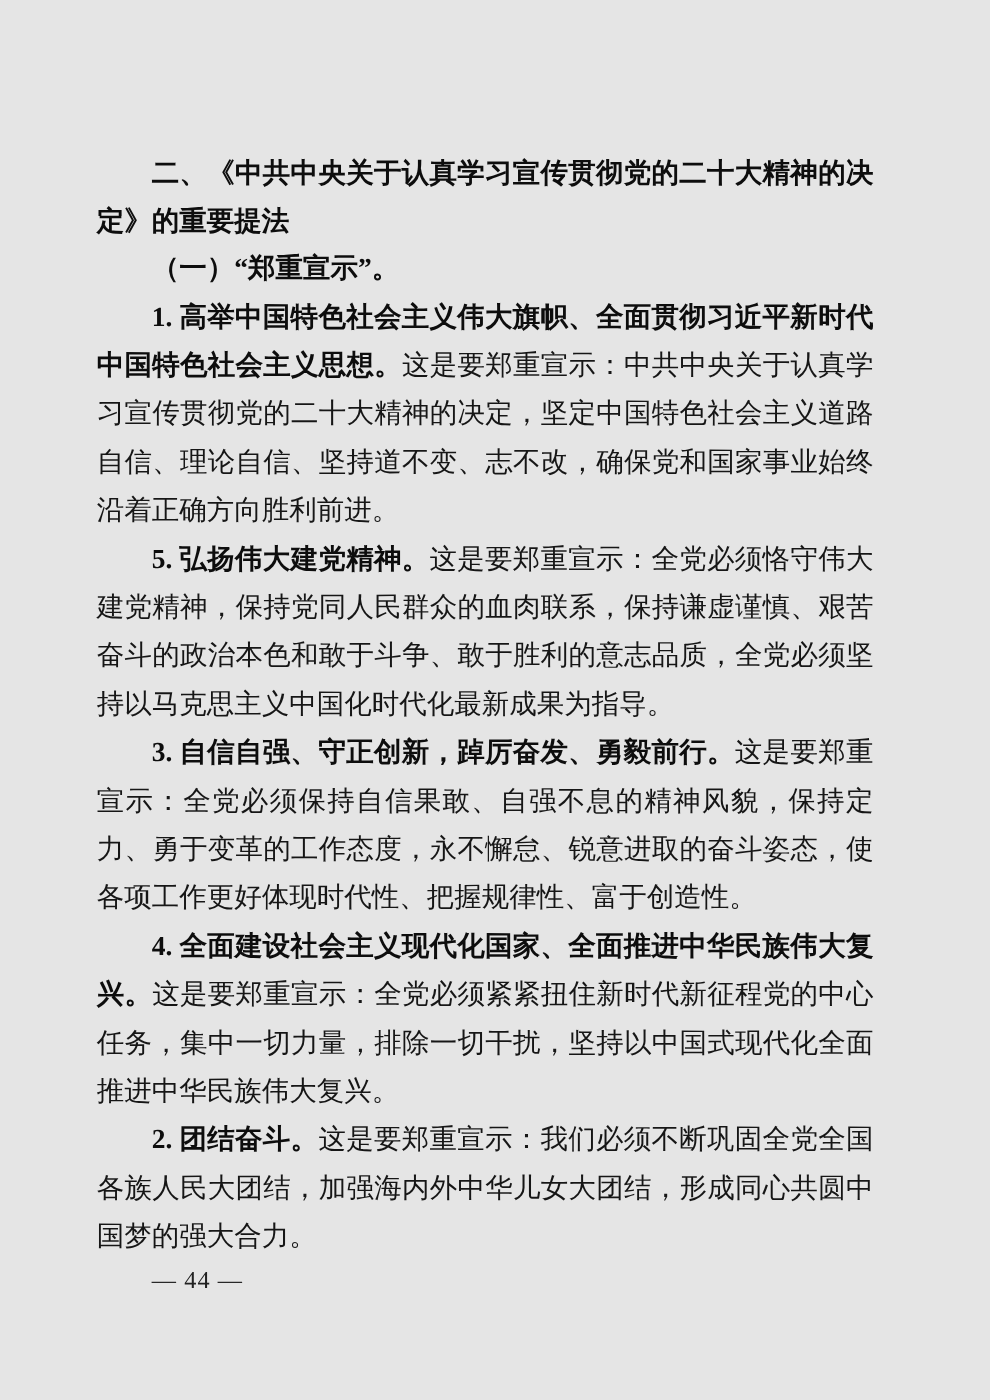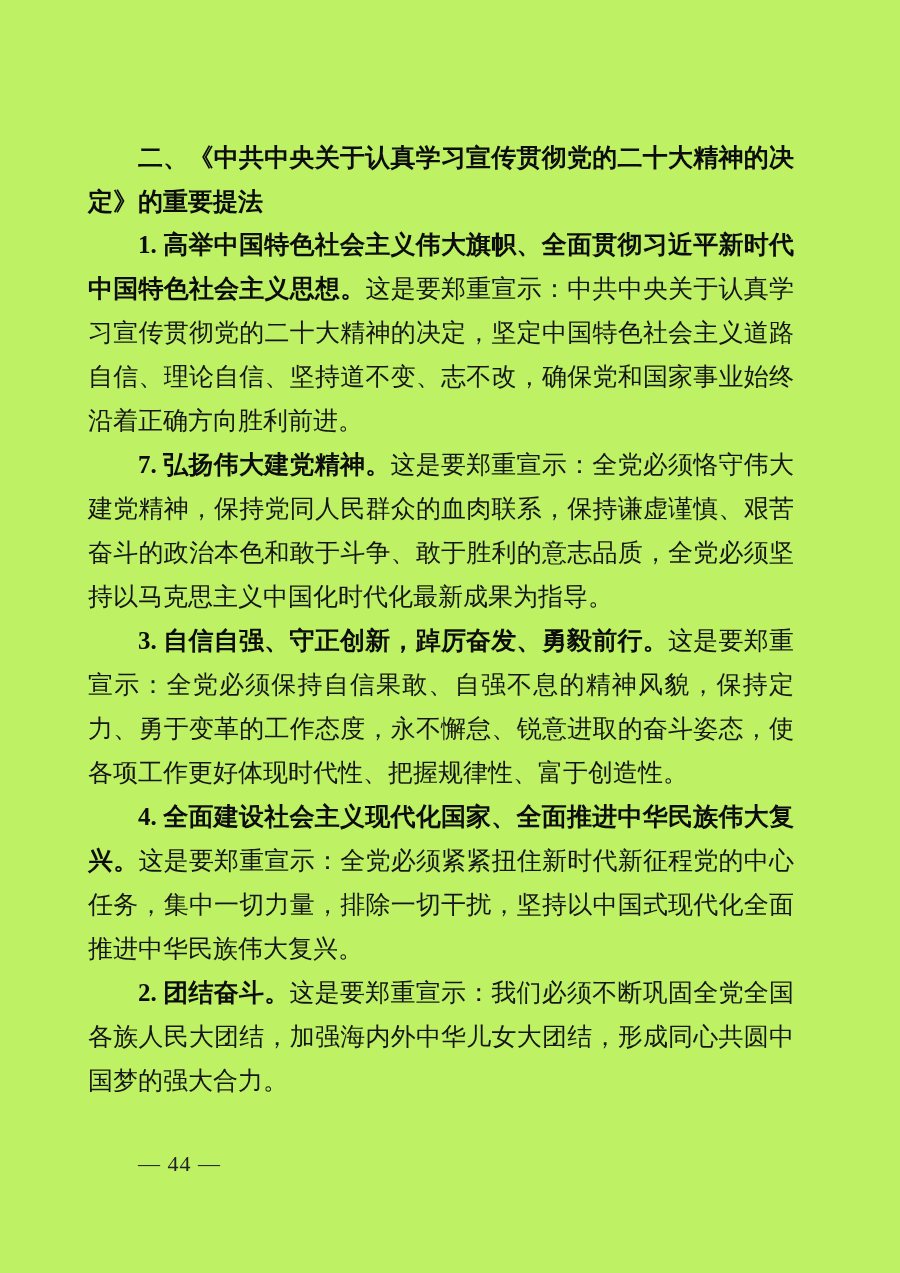--- a/index.html
+++ b/index.html
@@ -11,21 +11,21 @@
     height: 1273px;
     background: #ffffff;
     position: relative;
     overflow: hidden;
     font-family: "Liberation Serif", serif;
     color: #161616;
   }
   .page {
     position: absolute;
     inset: 0;
-    background: #bef264;
+    background: #e5e5e5;
   }
   .content {
     position: absolute;
     left: 88px;
     top: 135px;
     width: 706px;
     font-size: 25px;
     line-height: 44px;
     text-align: justify;
   }
@@ -70,24 +70,25 @@
 </style>
 </head>
 <body>
 
 <div class="page">
 
   <div class="content">
 
     <h1 class="heading">二、《中共中央关于认真学习宣传贯彻党的二十大精神的决定》的重要提法</h1>
 
+    <h2 class="section">（一）“郑重宣示”。</h2>
 
     <p class="para"><span class="lead">1. 高举中国特色社会主义伟大旗帜、全面贯彻习近平新时代中国特色社会主义思想。</span><span class="body-text">这是要郑重宣示：中共中央关于认真学习宣传贯彻党的二十大精神的决定，坚定中国特色社会主义道路自信、理论自信、坚持道不变、志不改，确保党和国家事业始终沿着正确方向胜利前进。</span></p>
 
-    <p class="para"><span class="lead">7. 弘扬伟大建党精神。</span><span class="body-text">这是要郑重宣示：全党必须恪守伟大建党精神，保持党同人民群众的血肉联系，保持谦虚谨慎、艰苦奋斗的政治本色和敢于斗争、敢于胜利的意志品质，全党必须坚持以马克思主义中国化时代化最新成果为指导。</span></p>
+    <p class="para"><span class="lead">5. 弘扬伟大建党精神。</span><span class="body-text">这是要郑重宣示：全党必须恪守伟大建党精神，保持党同人民群众的血肉联系，保持谦虚谨慎、艰苦奋斗的政治本色和敢于斗争、敢于胜利的意志品质，全党必须坚持以马克思主义中国化时代化最新成果为指导。</span></p>
 
     <p class="para"><span class="lead">3. 自信自强、守正创新，踔厉奋发、勇毅前行。</span><span class="body-text">这是要郑重宣示：全党必须保持自信果敢、自强不息的精神风貌，保持定力、勇于变革的工作态度，永不懈怠、锐意进取的奋斗姿态，使各项工作更好体现时代性、把握规律性、富于创造性。</span></p>
 
     <p class="para"><span class="lead">4. 全面建设社会主义现代化国家、全面推进中华民族伟大复兴。</span><span class="body-text">这是要郑重宣示：全党必须紧紧扭住新时代新征程党的中心任务，集中一切力量，排除一切干扰，坚持以中国式现代化全面推进中华民族伟大复兴。</span></p>
 
     <p class="para"><span class="lead">2. 团结奋斗。</span><span class="body-text">这是要郑重宣示：我们必须不断巩固全党全国各族人民大团结，加强海内外中华儿女大团结，形成同心共圆中国梦的强大合力。</span></p>
 
   </div>
 
   <div class="page-number">— 44 —</div>

